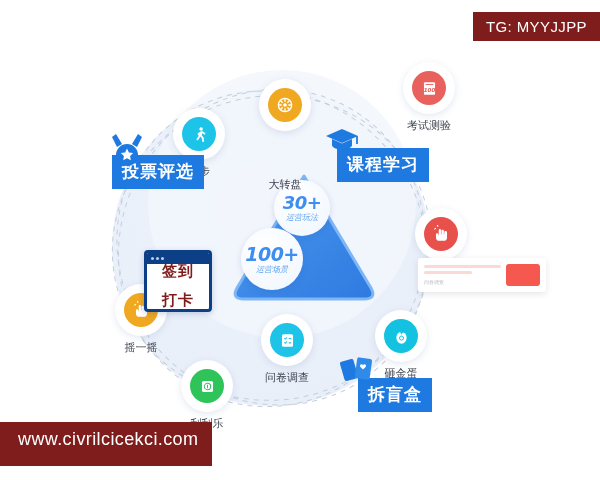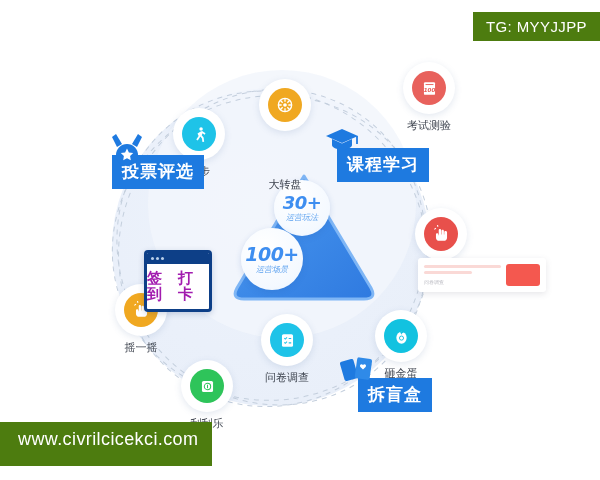--- a/index.html
+++ b/index.html
@@ -6,21 +6,21 @@
   body{
     width:600px;height:480px;overflow:hidden;
     background:#ffffff;
     font-family:"DejaVu Sans","Liberation Sans",sans-serif;
     position:relative;
   }
   #stage{position:absolute;inset:0;width:600px;height:480px;overflow:hidden;background:#fff;}
 
   
   .wm{
-    position:absolute;background:#4d7c0f;color:#fff;
+    position:absolute;background:#7f1d1d;color:#fff;
     font-size:15px;letter-spacing:.4px;
     padding:6px 13px;white-space:nowrap;
     font-family:"Liberation Sans",sans-serif;
     text-align:right;
   }
   #wm-tg{right:0;top:12px;}
   #wm-site{left:0;bottom:14px;font-size:18px;padding:7px 14px 16px 18px;}
 
   
   .bg-blob{
@@ -100,22 +100,22 @@
     position:absolute;left:144px;top:250px;width:62px;height:56px;
     background:#fff;border:3px solid #0d3f87;border-radius:4px;
     box-shadow:0 2px 6px rgba(20,50,110,.2);
     overflow:hidden;
   }
   .checkin .bar{
     height:11px;background:#0d3f87;display:flex;align-items:center;gap:2px;padding-left:4px;
   }
   .checkin .bar i{width:3px;height:3px;border-radius:50%;background:#b9cfe9;display:block;}
   .checkin .ctext{
-    height:45px;display:flex;align-items:center;justify-content:center;
-    color:#a21caf;font-weight:bold;font-size:15px;line-height:1.05;letter-spacing:1px;
+    height:45px;display:flex;flex-direction:column;align-items:center;justify-content:space-between;
+    color:#7f1d1d;font-weight:bold;font-size:15px;line-height:1.05;letter-spacing:1px;
     font-family:"DejaVu Sans","Liberation Sans",sans-serif;
   }
 
   
   .minicard{
     position:absolute;left:418px;top:258px;width:128px;height:34px;
     background:#fff;border-radius:3px;box-shadow:0 2px 6px rgba(90,90,110,.15);
     display:flex;align-items:center;padding:0 6px;box-sizing:border-box;
   }
   .minicard .lines{flex:1;display:flex;flex-direction:column;gap:3px;}

